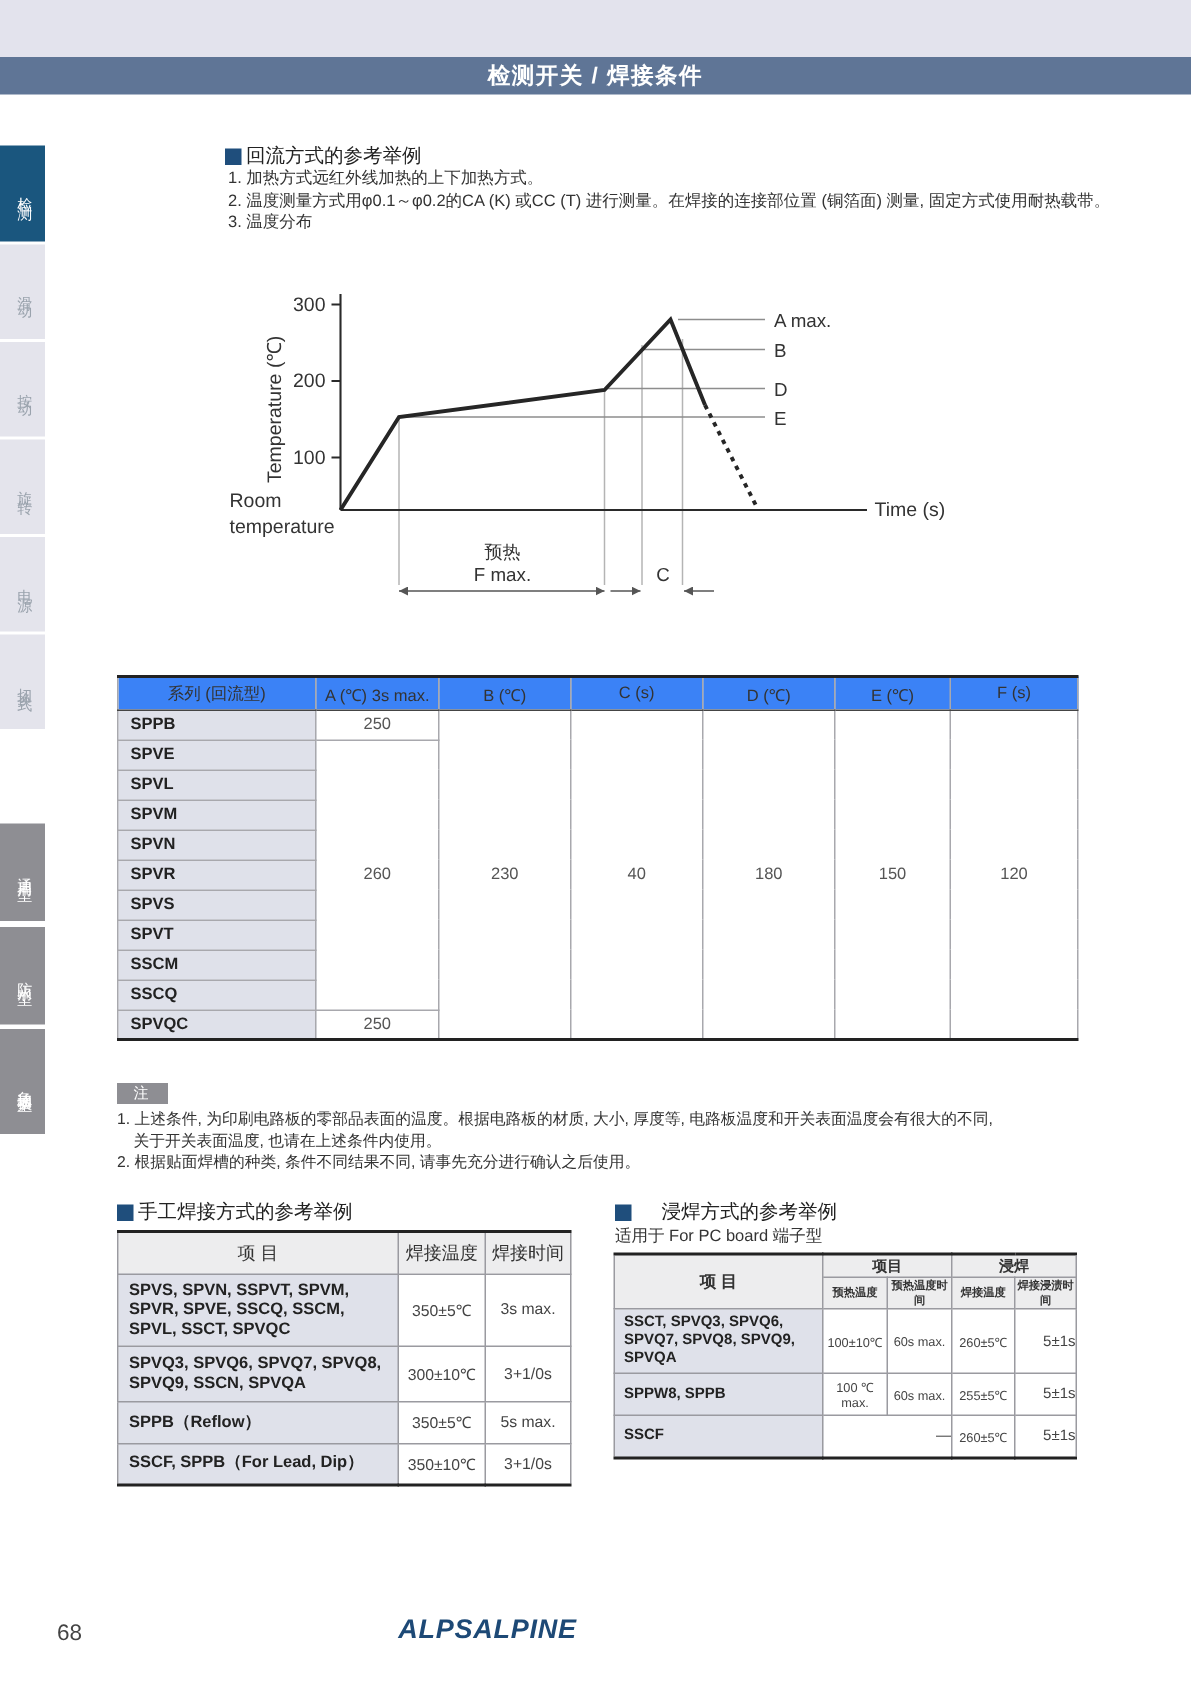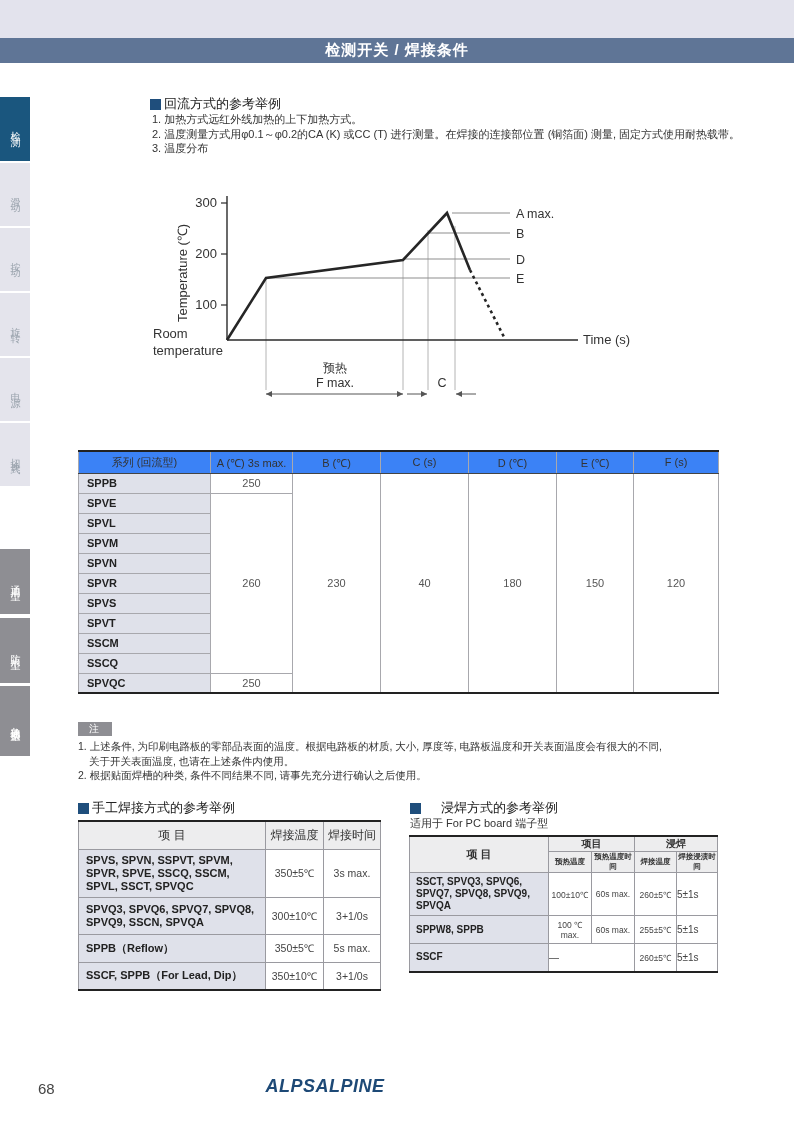--- a/index.html
+++ b/index.html
@@ -59,21 +59,21 @@
 
   .dip-table { position:absolute; left:409px; top:835px; width:308px; border-collapse:collapse; table-layout:fixed;
                border-top:2px solid #222; border-bottom:2px solid #222; }
   .dip-table th, .dip-table td { border:1px solid #9a9aa0; }
   .dip-table th { background:#ededee; font-weight:bold; color:#333; }
   .dip-table th.g { font-size:10px; height:14px; }
   .dip-table th.item-h { font-size:11px; }
   .dip-table th.sub { font-size:7.5px; height:14px; }
   .dip-table td.items { background:#dfe1ea; font-weight:bold; font-size:10px; text-align:left; padding:3px 3px 3px 6px; color:#222; line-height:12px; }
   .dip-table td.v { text-align:center; font-size:8.5px; color:#444; background:#fff; }
-  .dip-table td.vt { text-align:left; font-size:10px; color:#444; background:#fff; }
+  .dip-table td.vt { text-align:right; font-size:10px; color:#444; background:#fff; }
   .dip-table tr.r1 td { height:42px; }
   .dip-table tr.r2 td, .dip-table tr.r3 td { height:28px; }
 
   
   .page-num { position:absolute; left:38px; top:1080px; font-size:15px; color:#444; }
   .logo { position:absolute; left:0; top:1076px; width:650px; text-align:center; }
   .logo span { color:#1d4976; font-weight:bold; font-size:18px; letter-spacing:0.5px; font-style:italic; }
 </style>
 </head>
 <body>

